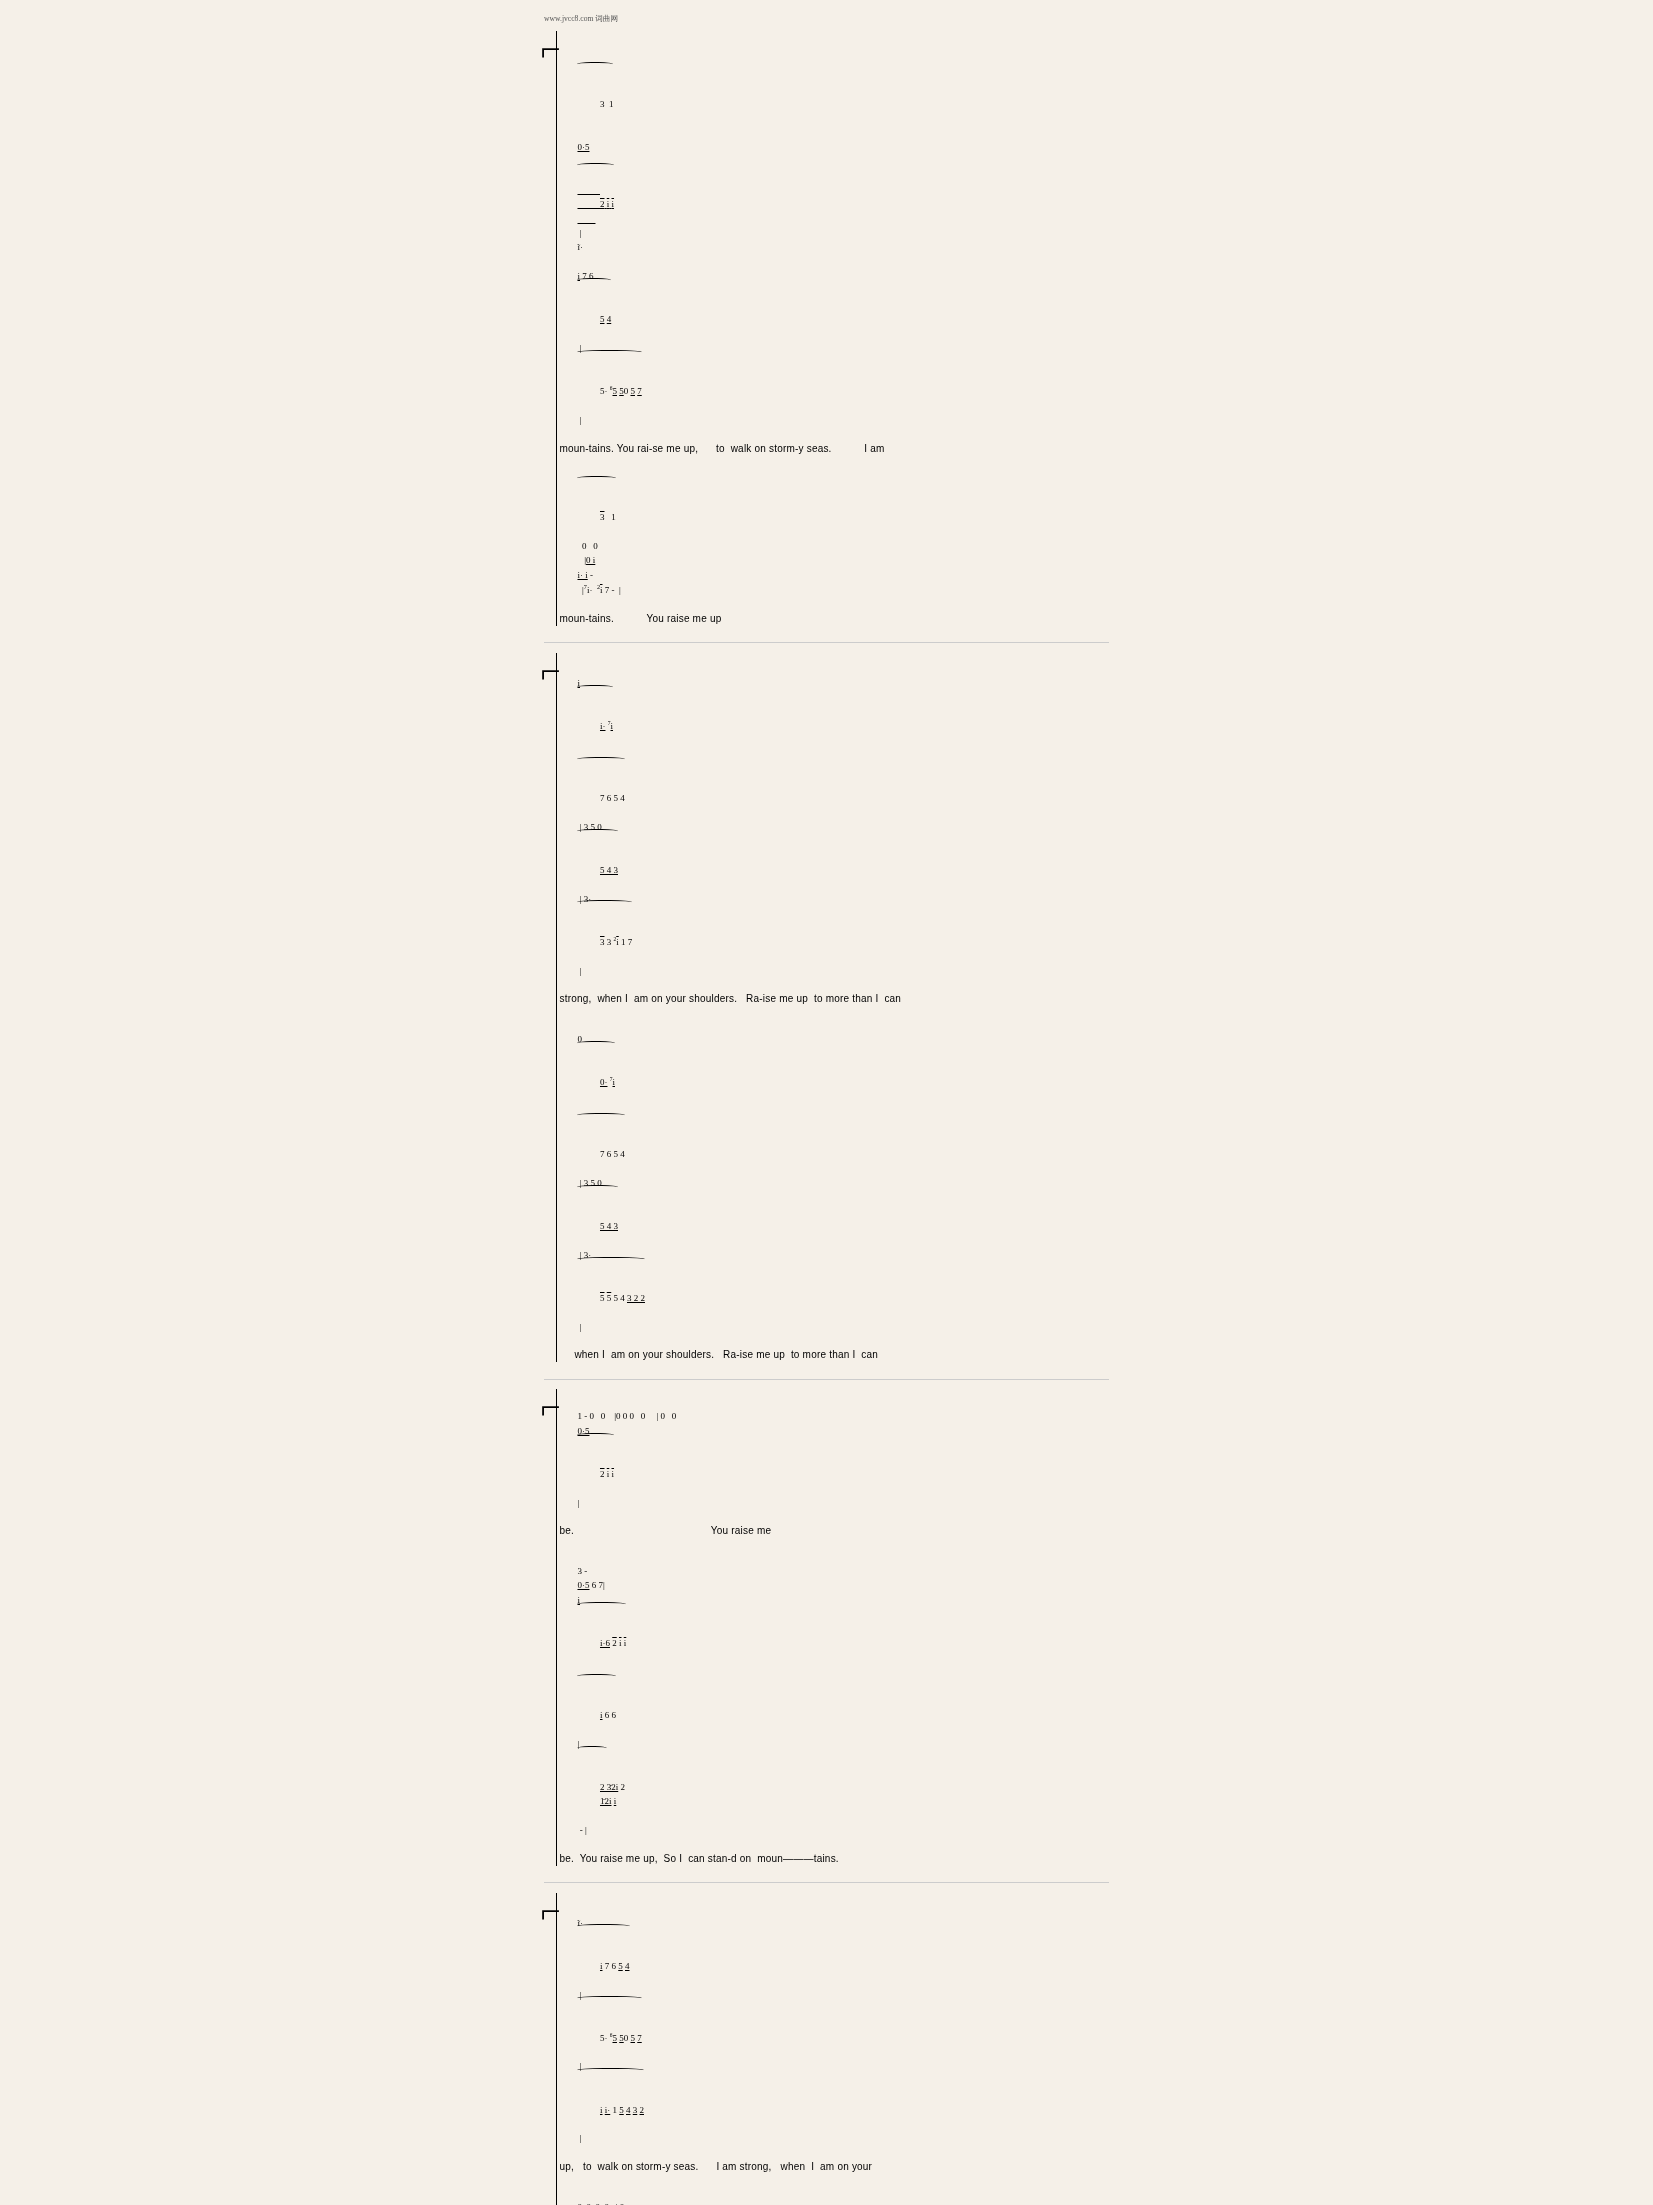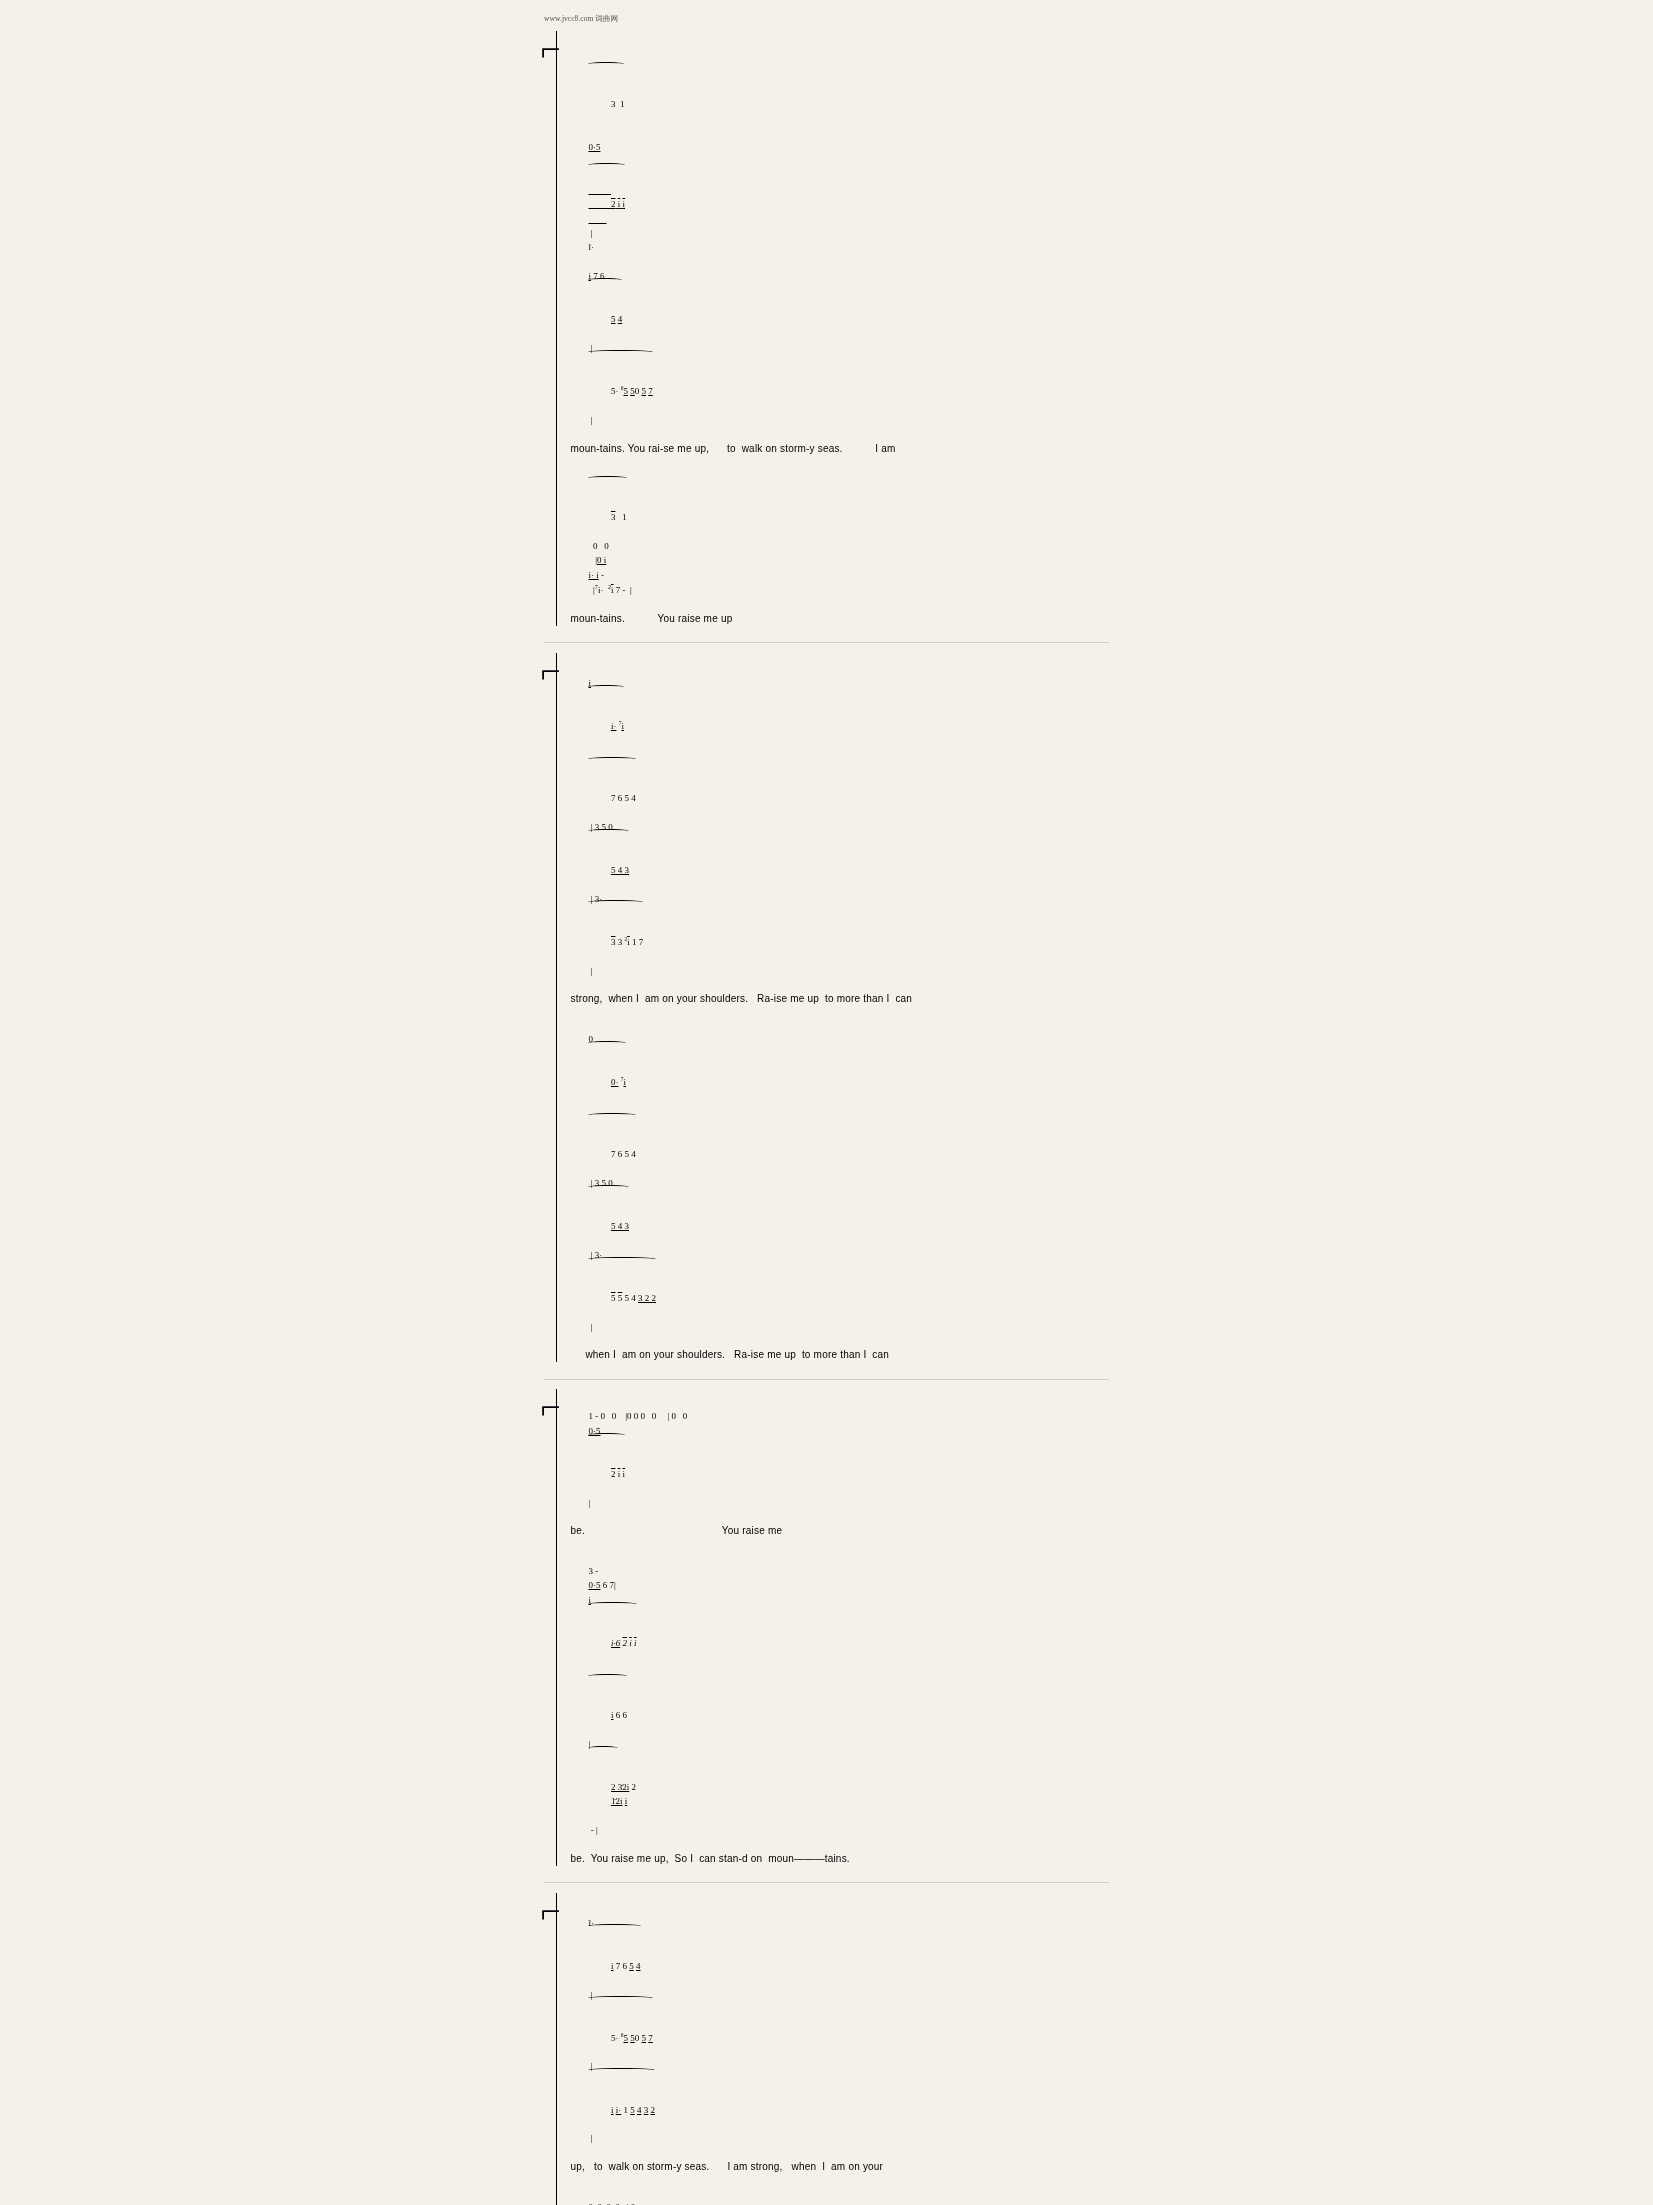--- a/index.html
+++ b/index.html
@@ -52,21 +52,21 @@
       font-size: 36px;
       font-weight: 100;
       color: #000;
       line-height: 1;
       justify-content: center;
     }
     .sys-content {
       display: flex;
       flex-direction: column;
       border-left: 1.4px solid #000;
-      padding-left: 13px;
+      padding-left: 2px;
     }
   </style>
 </head>
 <body>
 
 <div class="page-header">
   <span>www.jvcc8.com  词曲网</span>
   <span></span>
 </div>
 
@@ -191,21 +191,21 @@
           <span style="position:absolute; top:-5.5px; left:0; right:0; border-top:0.7px solid #000; border-radius:40% 40% 0 0; height:5.5px; pointer-events:none;"></span>
           <span style="text-decoration:overline;">2</span>&nbsp;<span style="text-decoration:overline;">i</span>&nbsp;<span style="text-decoration:overline;">i</span>
         </span>
         |
       </div>
       <div class="lyric-line">be.                                              You raise me</div>
       <div class="note-line" style="font-size:9px; font-family:'Times New Roman',serif; position:relative; padding-top:8.3px; margin-top:2.8px;">
         3&nbsp;-&nbsp;
         <span style="text-decoration:underline;">0·5</span>&nbsp;6&nbsp;7|
         <span style="text-decoration:underline;">i</span>&nbsp;
-        <span style="position:relative; display:inline-block;font-style:italic;">
+        <span style="position:relative; display:inline-block;">
           <span style="position:absolute; top:-5.5px; left:0; right:0; border-top:0.7px solid #000; border-radius:40% 40% 0 0; height:5.5px; pointer-events:none;"></span>
           <span style="text-decoration:underline;">i·6</span>&nbsp;<span style="text-decoration:overline;">2</span>&nbsp;<span style="text-decoration:overline;">i</span>&nbsp;<span style="text-decoration:overline;">i</span>
         </span>
         &nbsp;
         <span style="position:relative; display:inline-block;">
           <span style="position:absolute; top:-5.5px; left:0; right:0; border-top:0.7px solid #000; border-radius:40% 40% 0 0; height:5.5px; pointer-events:none;"></span>
           <span style="text-decoration:underline;">i</span>&nbsp;6&nbsp;6
         </span>
         |&nbsp;
         <span style="position:relative; display:inline-block;">

